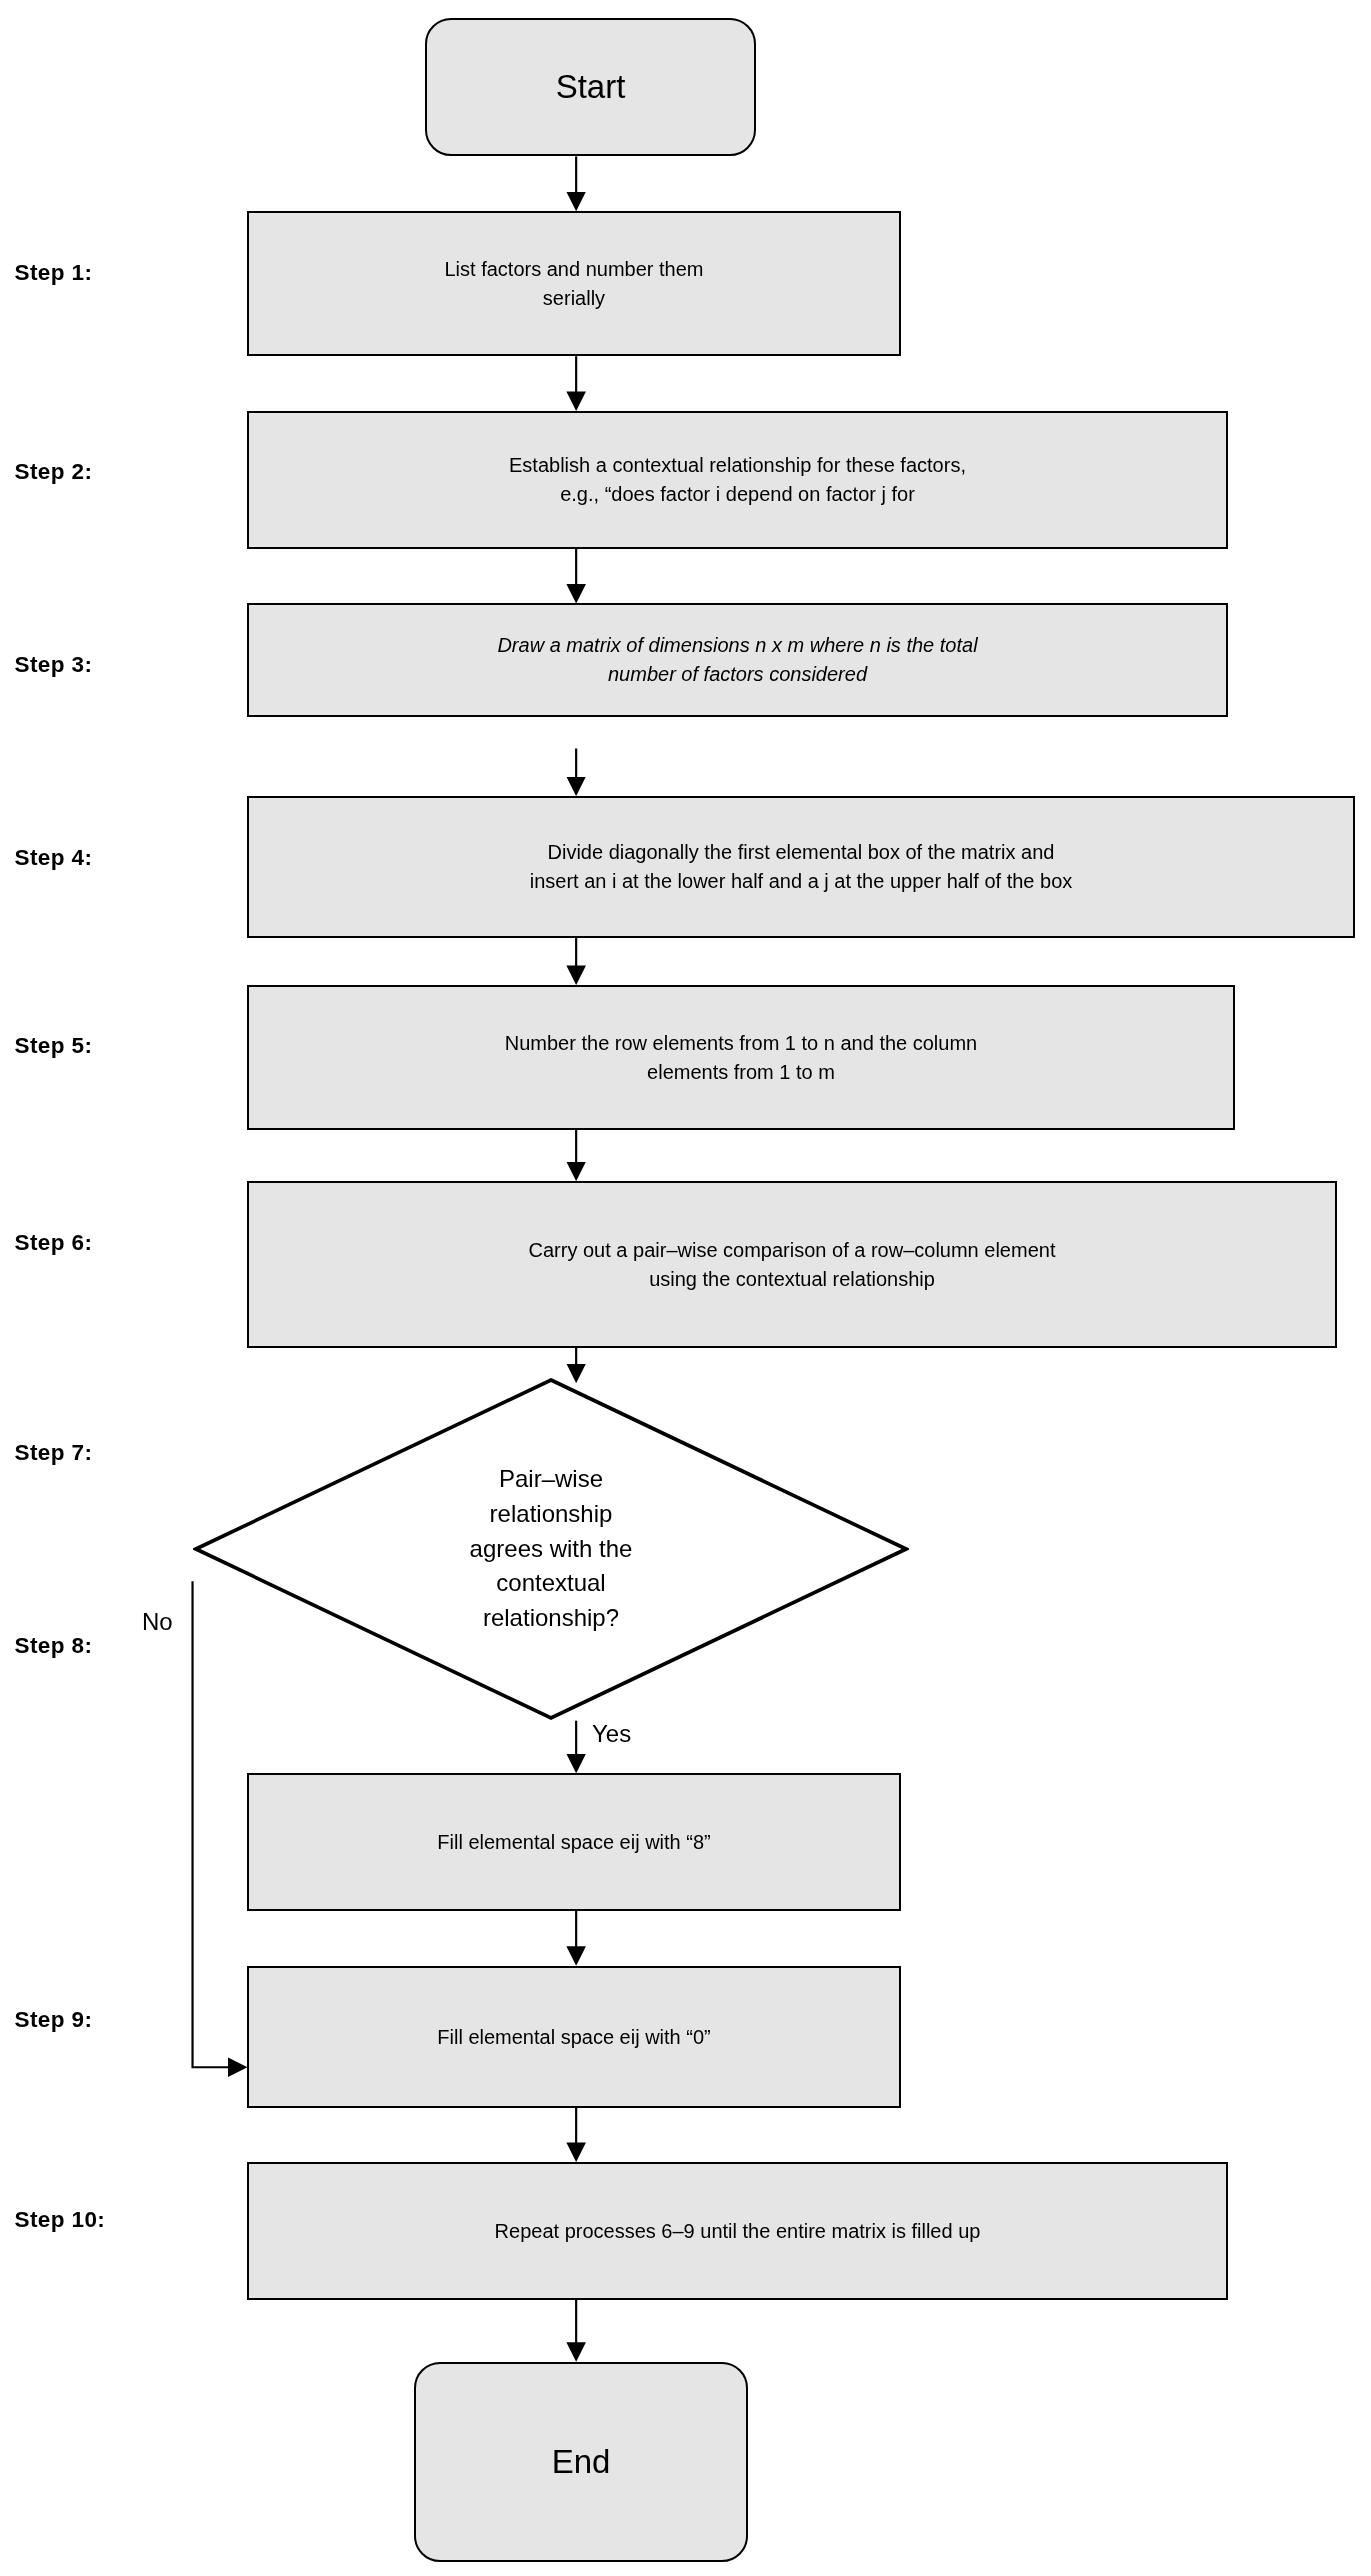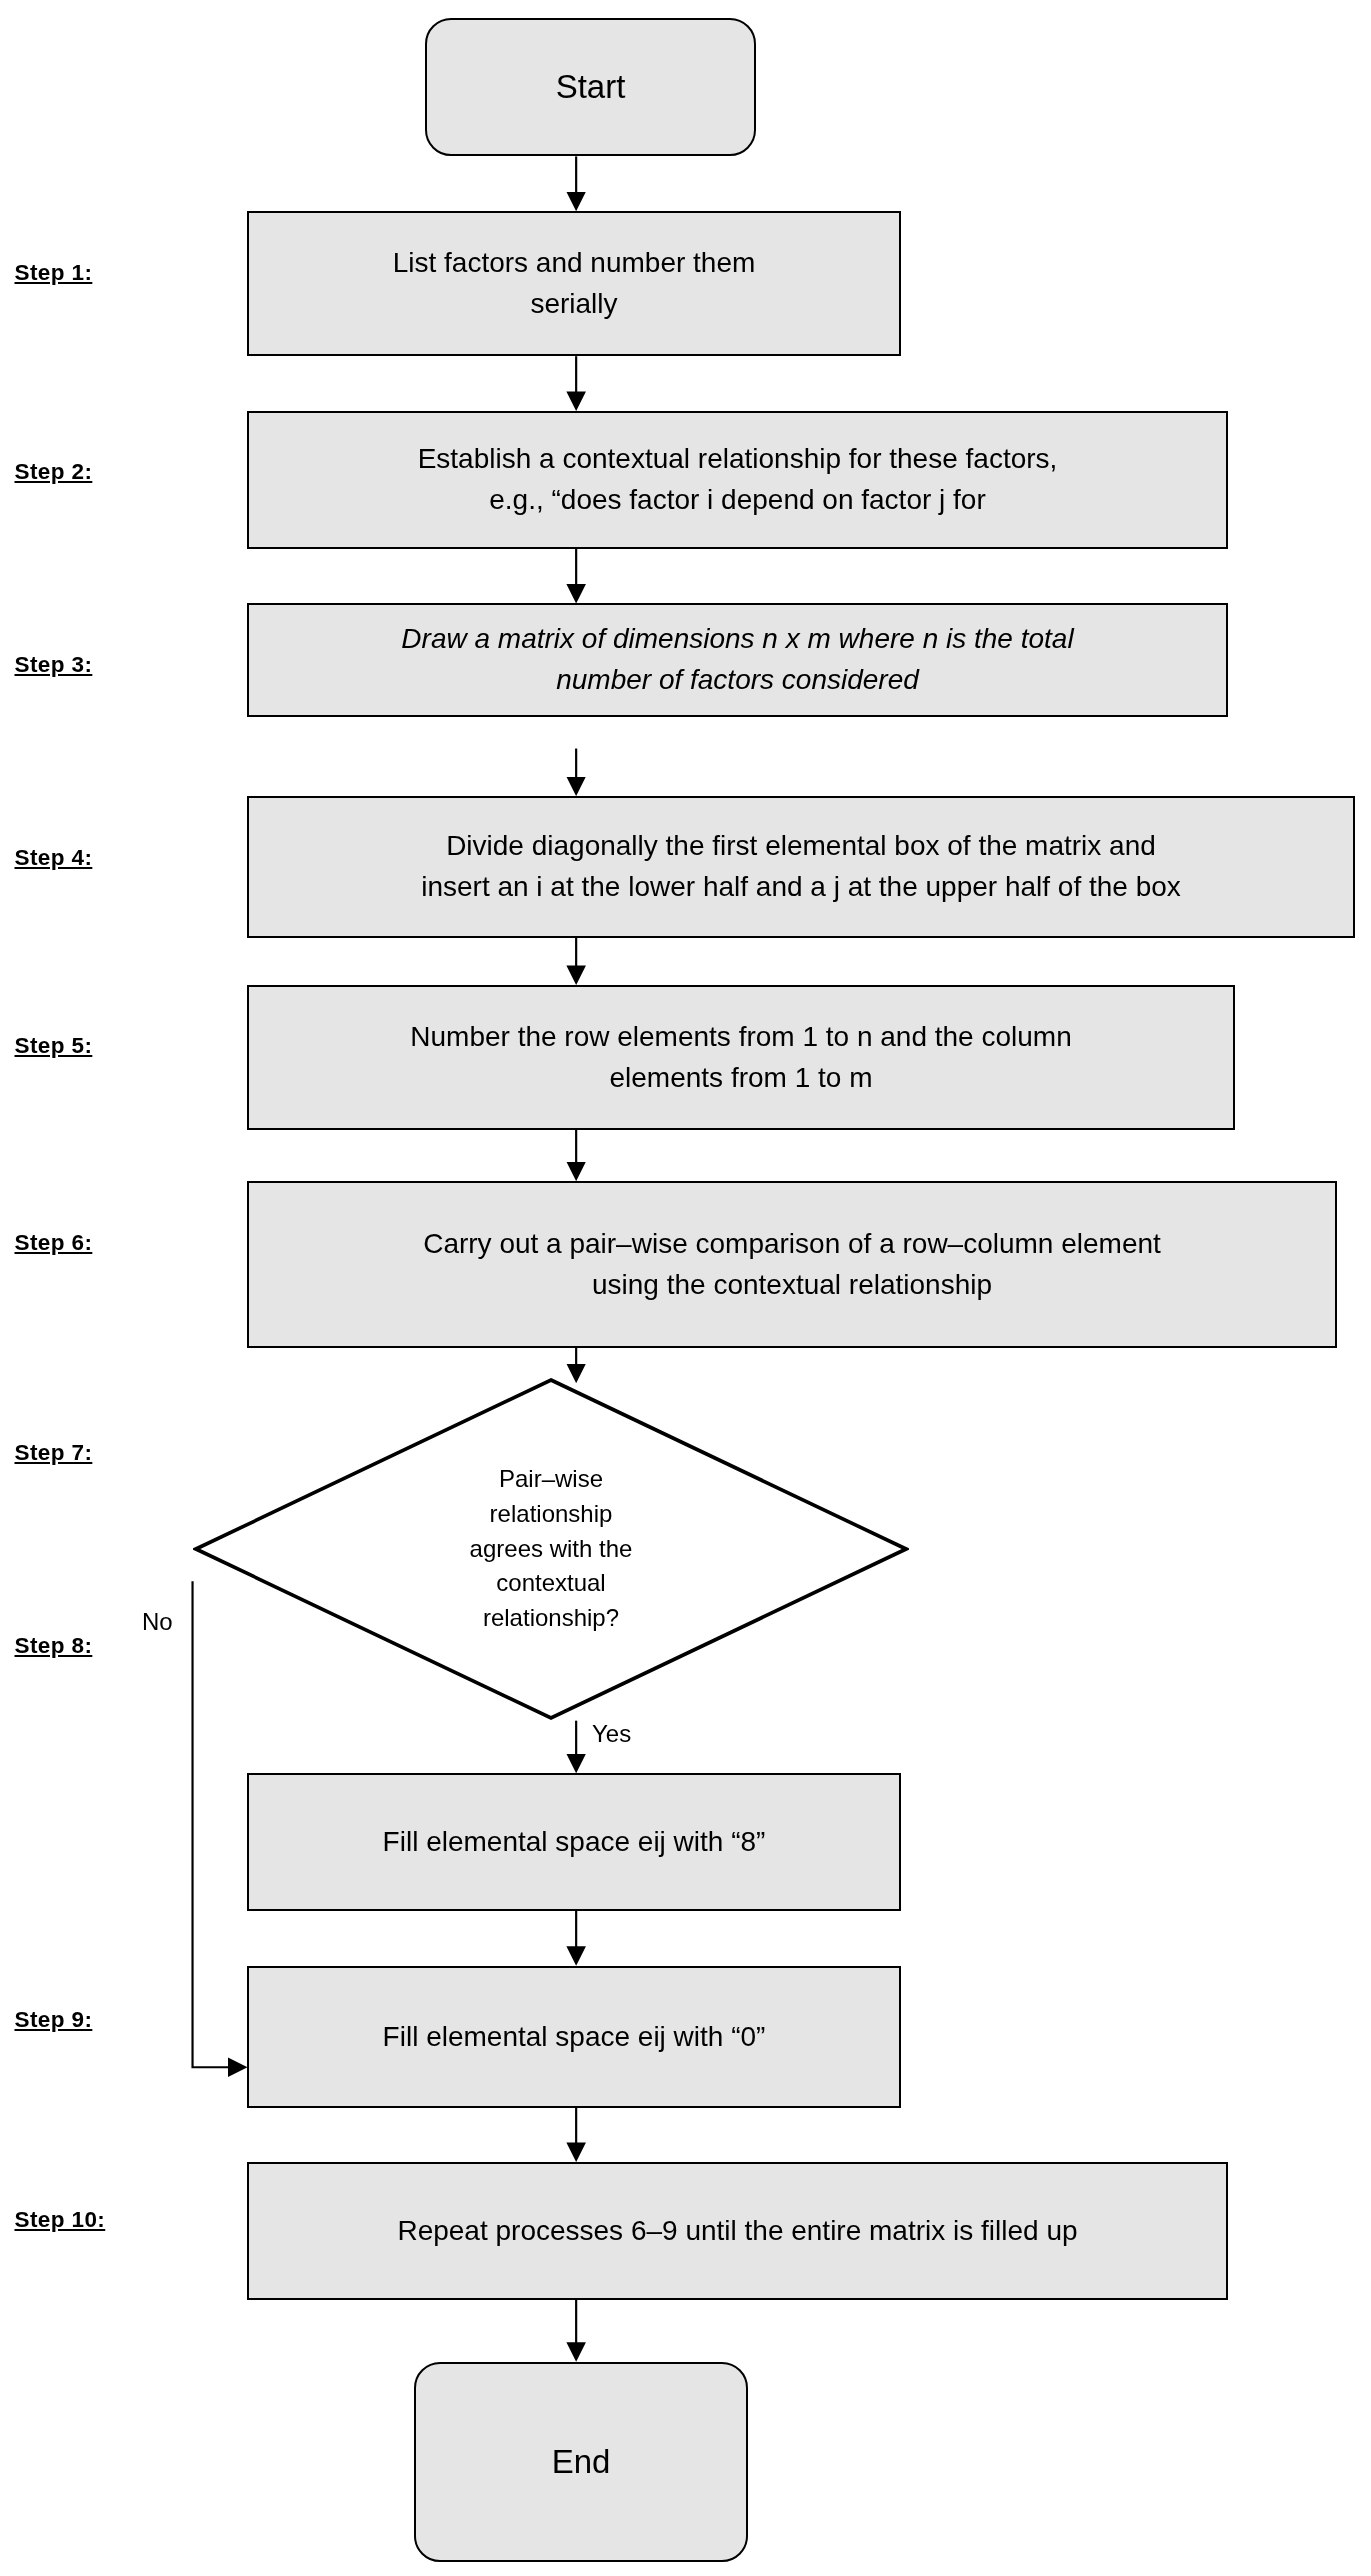--- a/index.html
+++ b/index.html
@@ -15,37 +15,36 @@
     overflow:hidden;
   }
   
   .step-label{
     position:absolute;
     font-weight:bold;
     font-size:22.5px;
     letter-spacing:0.4px;
     white-space:nowrap;
     line-height:1;
-    text-decoration:underline;
   }
   
   .node{
     position:absolute;
     box-sizing:border-box;
     background:#e5e5e5;
     border:2.2px solid #000000;
     display:flex;
     align-items:center;
     justify-content:center;
     text-align:center;
   }
   .node .txt{
     display:block;
     padding:0 19px;
-    font-size:28px;
+    font-size:20px;
     line-height:1.45;
     white-space:pre-line;
   }
   .terminator{
     border-radius:26px;
     border-width:2.9px;
   }
   .terminator .txt{
     font-size:33px;
   }

